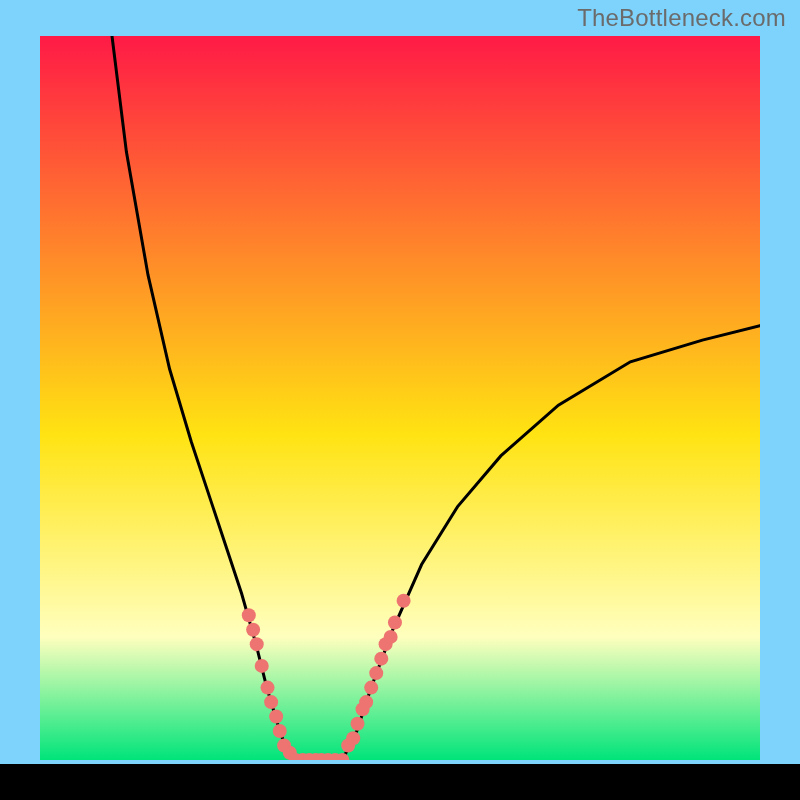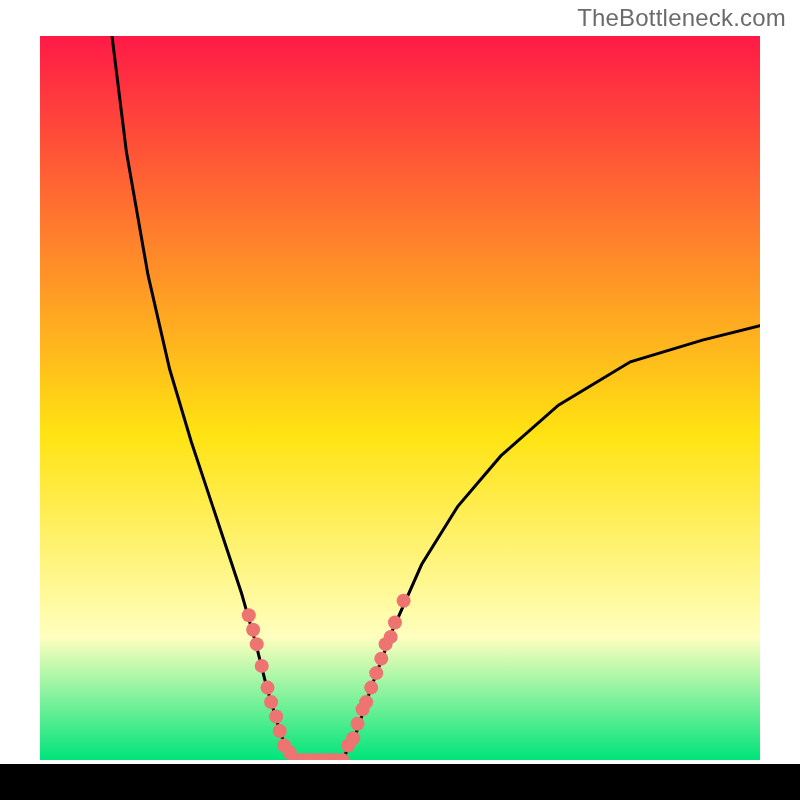--- a/index.html
+++ b/index.html
@@ -10,21 +10,21 @@
     background: #000;
     font-family: Arial, Helvetica, sans-serif;
     overflow: hidden;
   }
   .frame {
     position: absolute;
     top: 0;
     left: 0;
     width: 800px;
     height: 764px;
-    background: #ffffff;
+    background: #7dd3fc;
   }
   .watermark {
     position: absolute;
     top: 4px;
     right: 14px;
     color: #6b6b6b;
     font-size: 24px;
     font-weight: 500;
     letter-spacing: 0.2px;
     z-index: 30;

